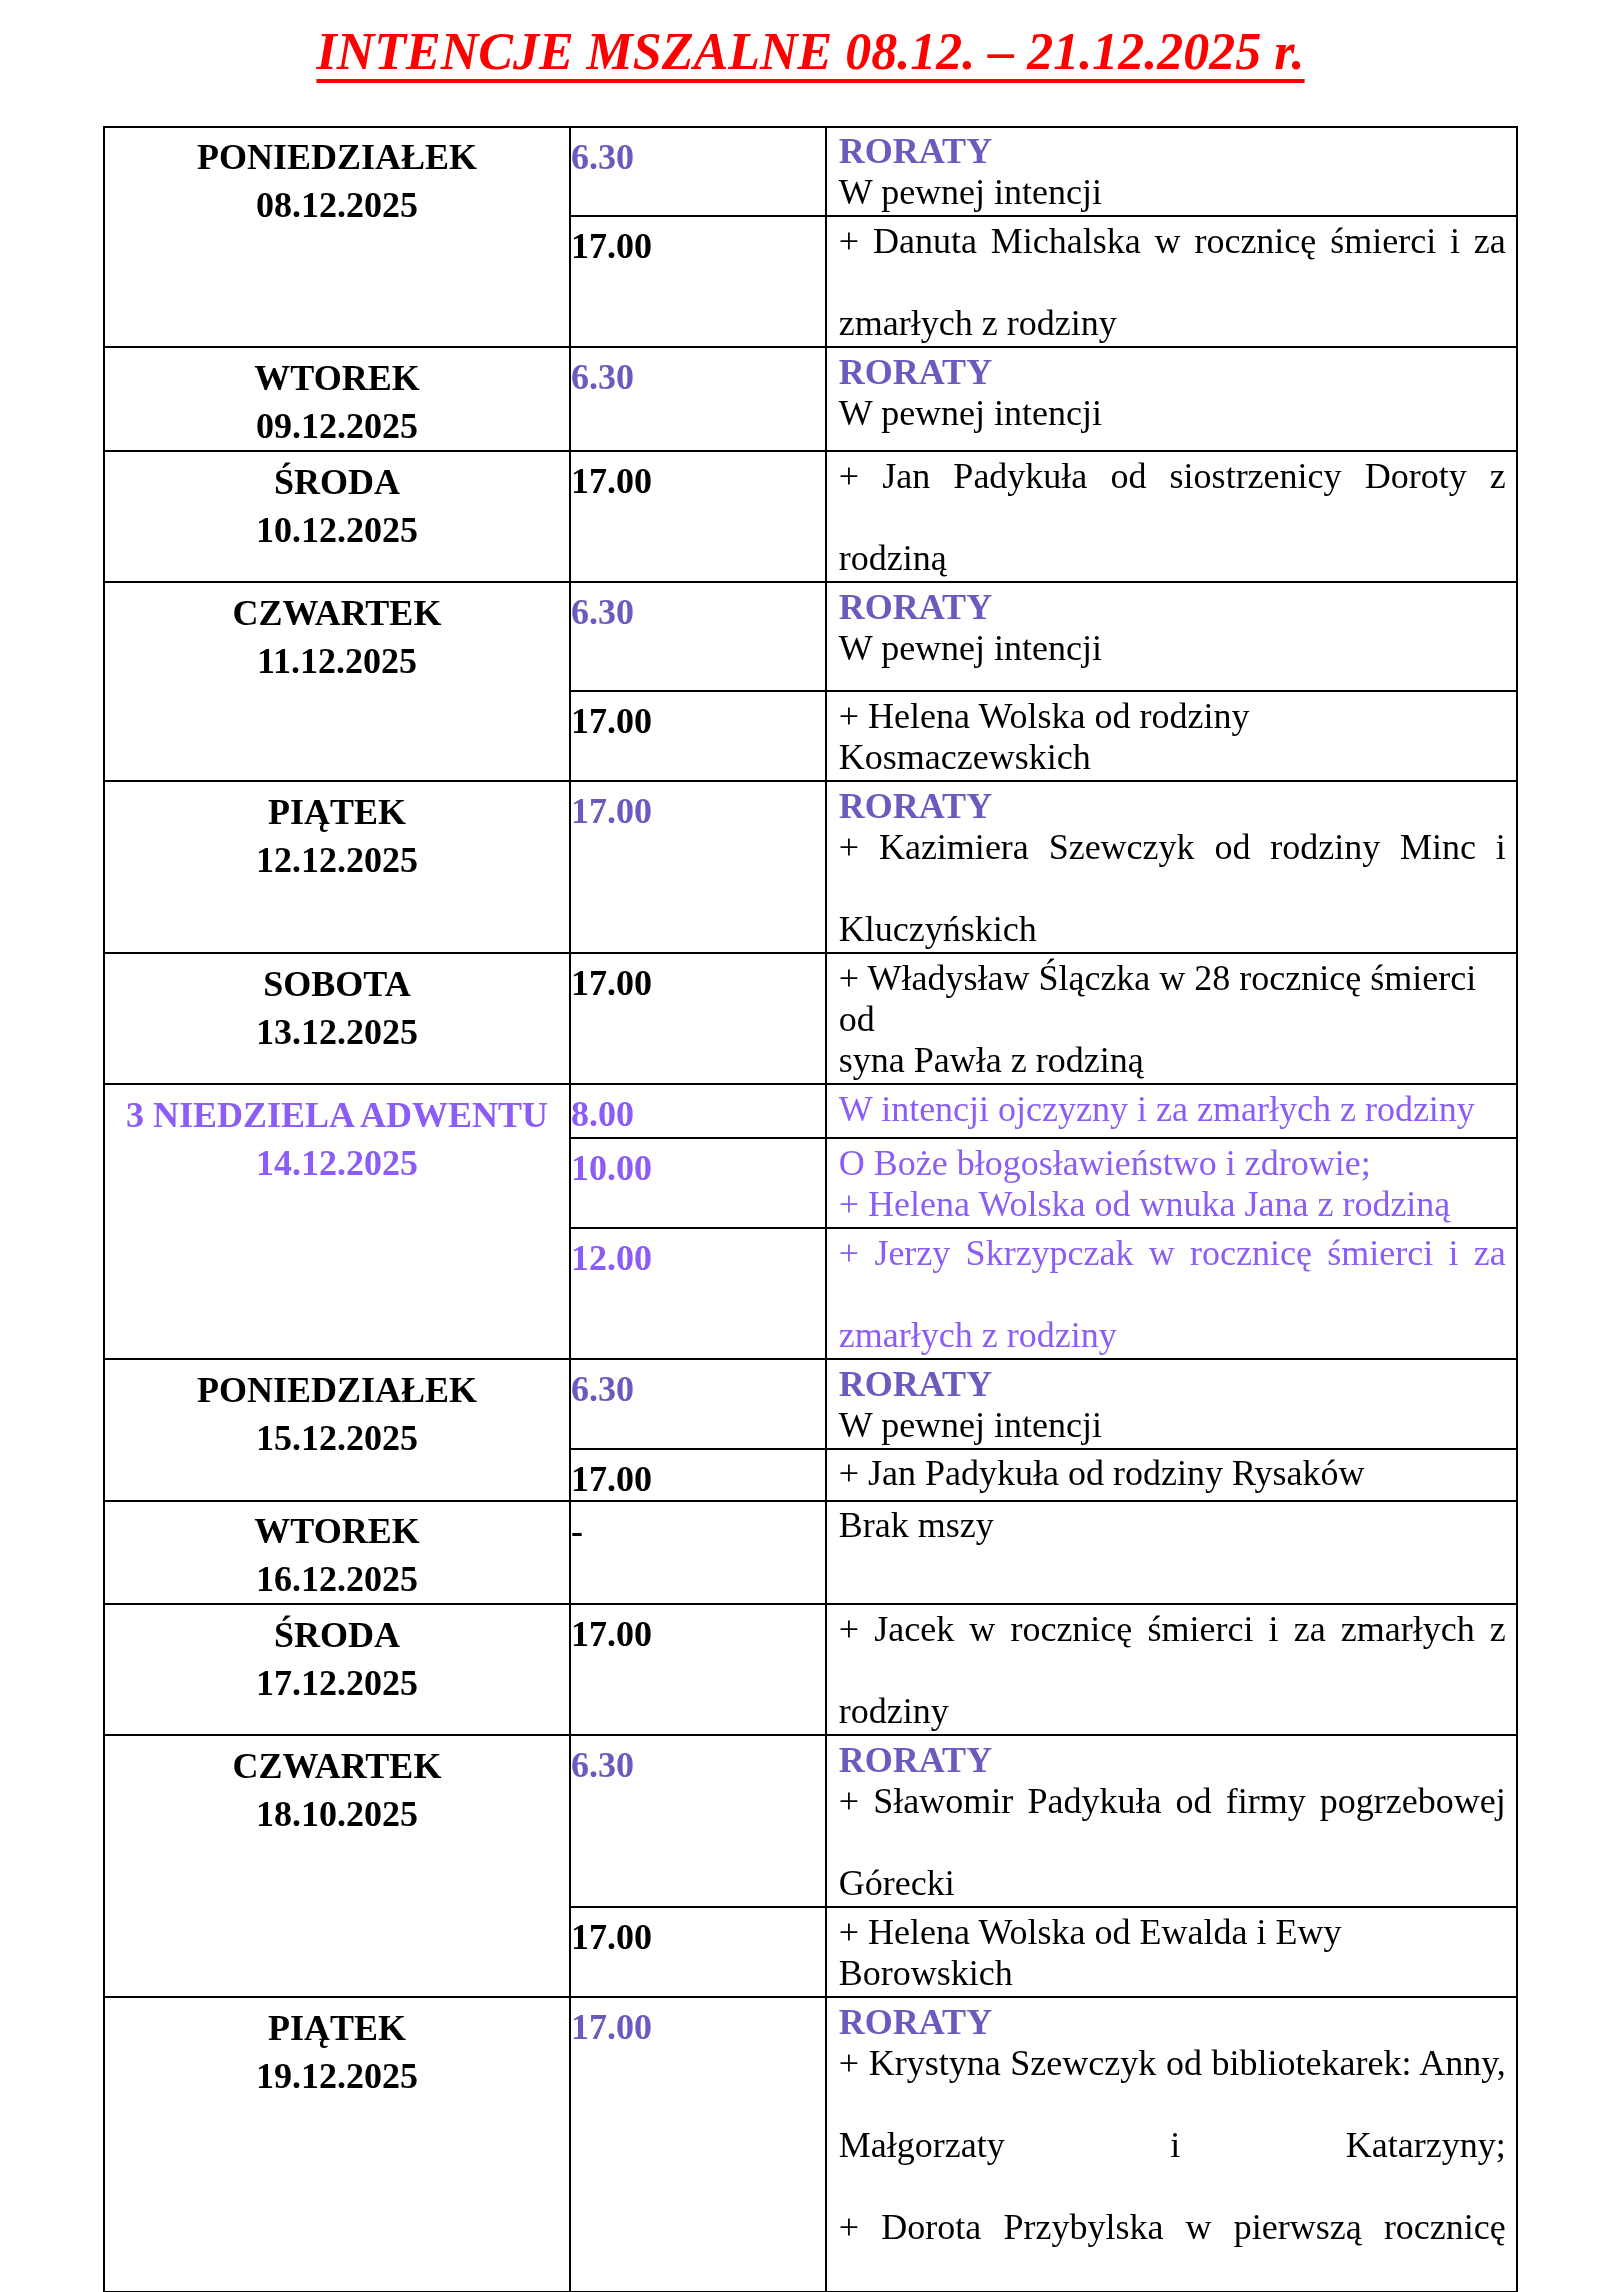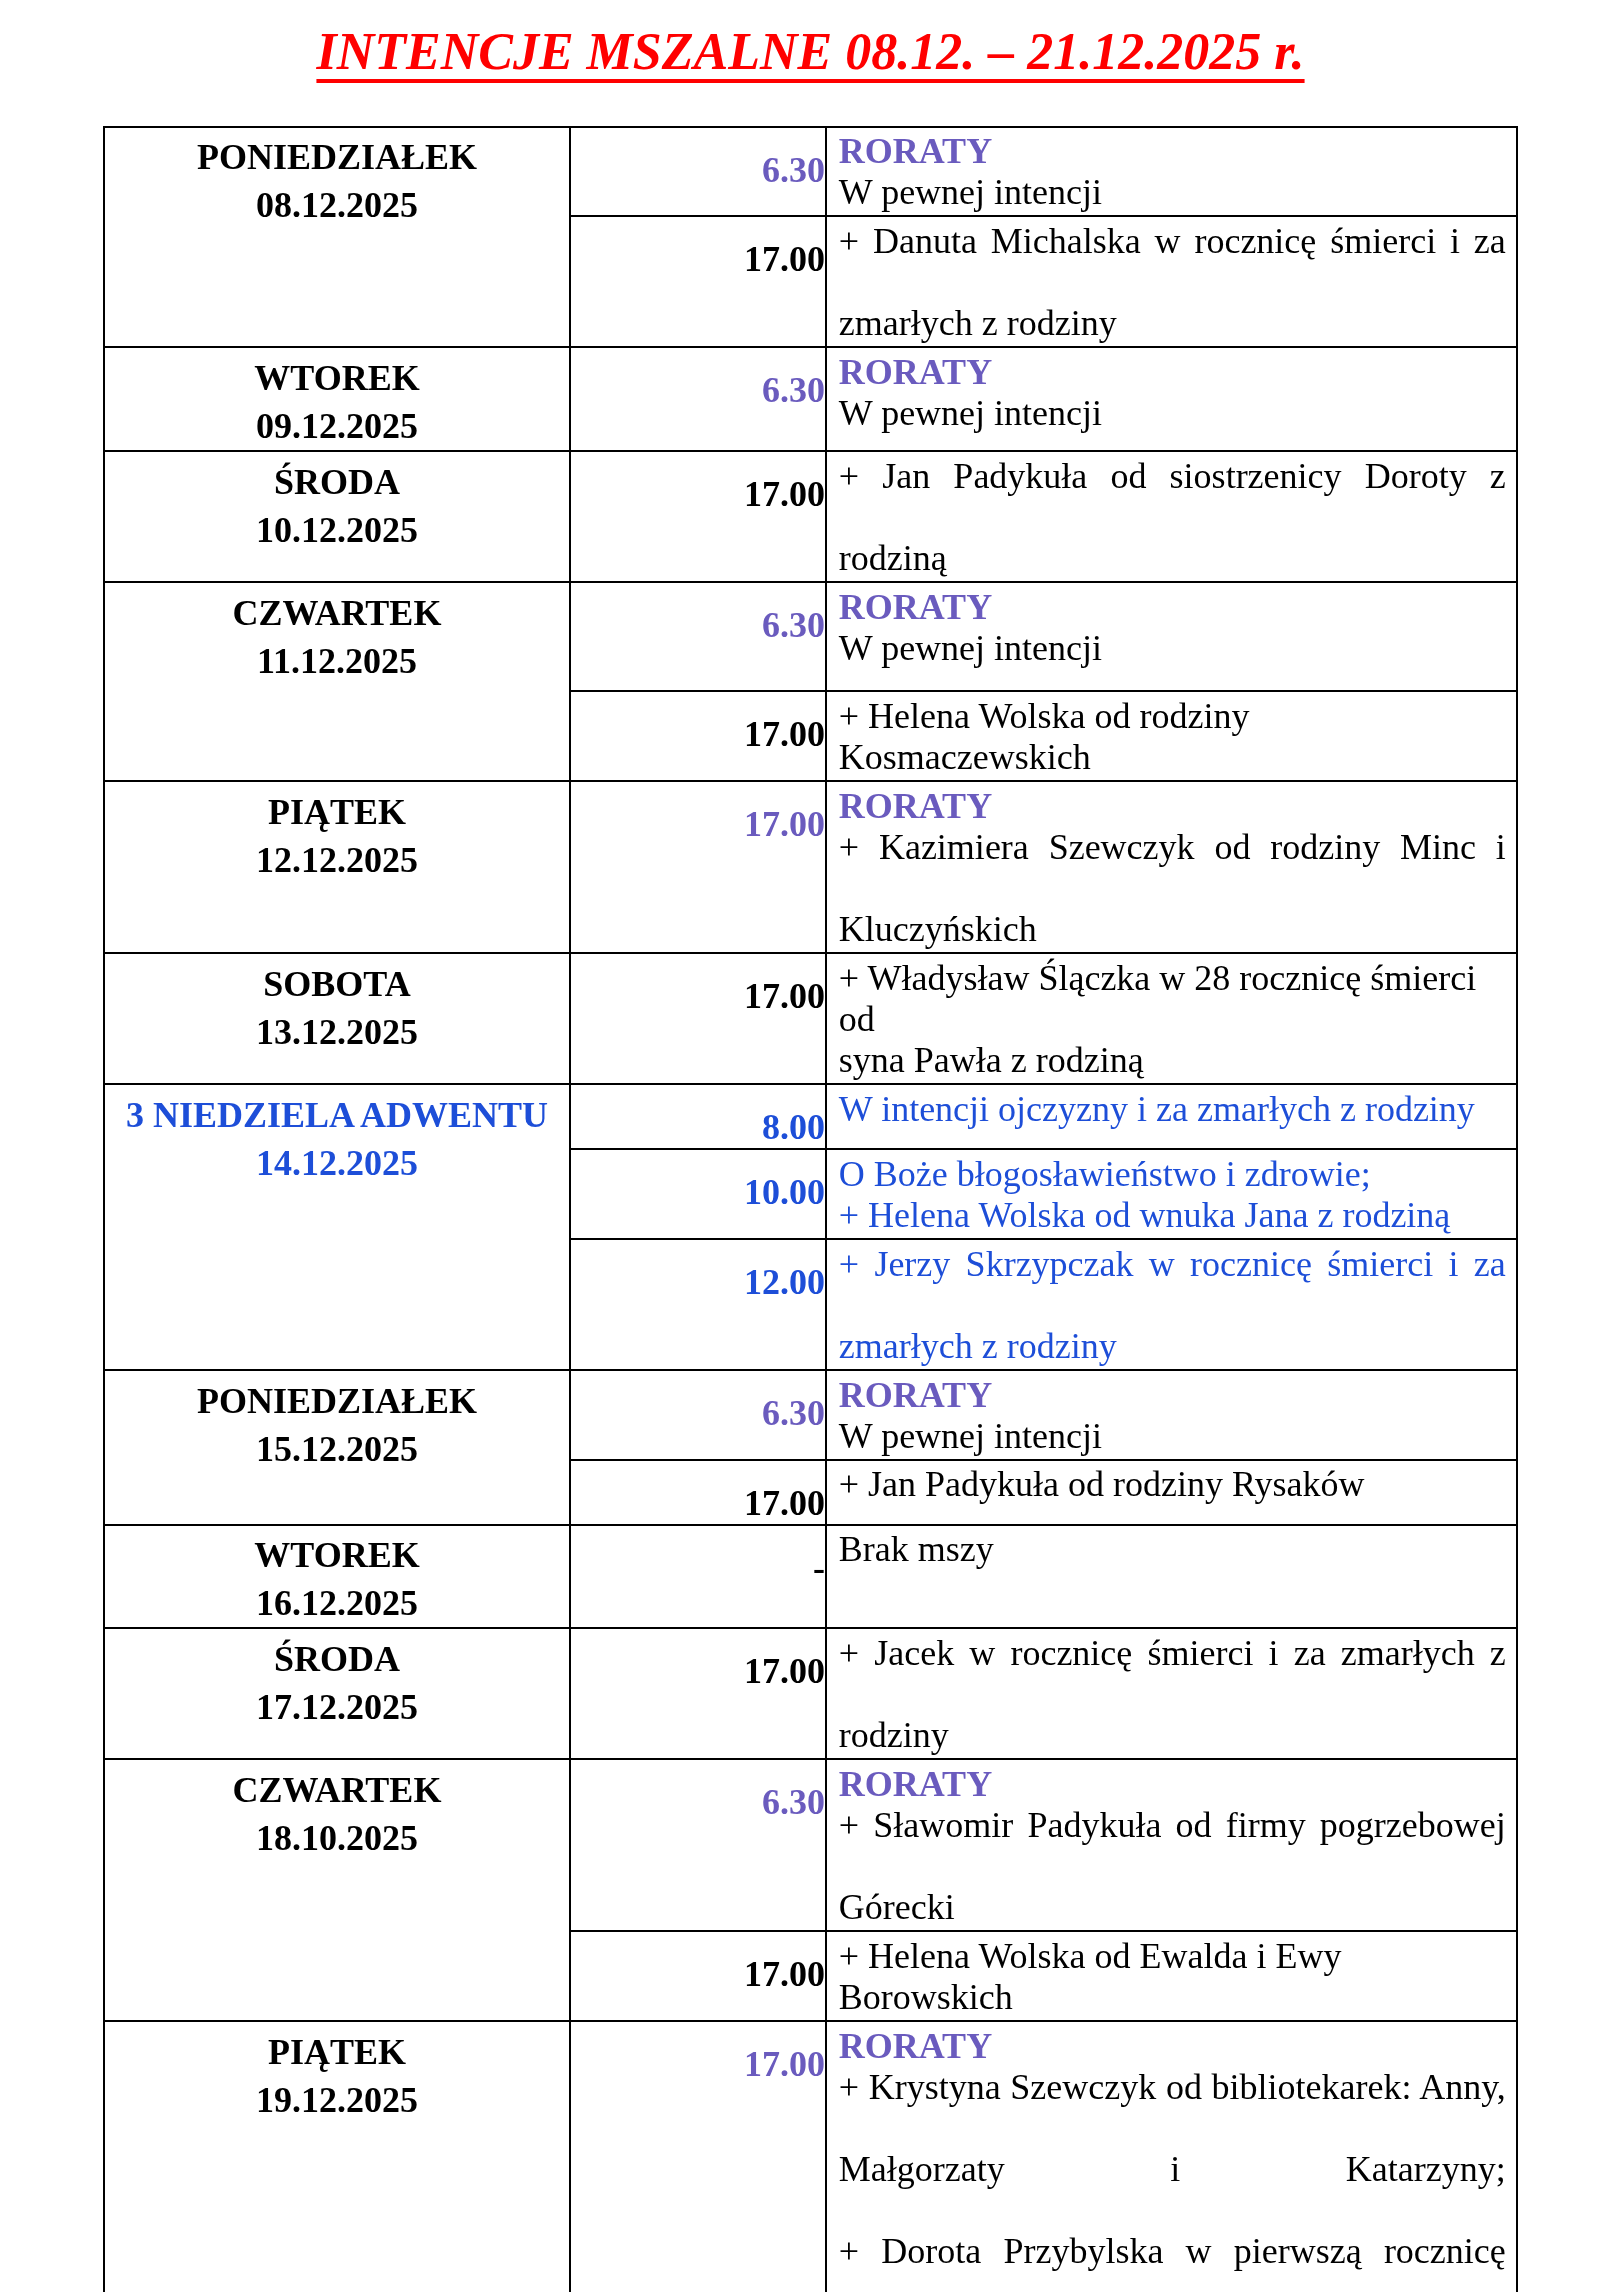--- a/index.html
+++ b/index.html
@@ -32,37 +32,37 @@
   td.day-cell{
     width:464px;
     text-align:center;
     font-weight:bold;
     font-size:36px;
     padding-top:5.9px;
   }
   .day-line{line-height:48px;}
   td.time-cell{
     width:254px;
-    text-align:right;
+    text-align:left;
     font-weight:bold;
     font-size:36px;
-    padding-top:22px;
+    padding-top:9px;
     line-height:41px;
     border-radius:11px;
   }
   td.intention-cell{
     width:667px;
     font-size:36px;
     padding:3.9px 9.8px 2px 11.8px;
   }
   .line{line-height:41px;text-align:left;}
   .line.stretch{text-align:justify;}
   .line.stretch::after{content:"";display:inline-block;width:100%;height:0;}
   .c-black{color:#000000;}
-  .c-red{color:#1d4ed8;}
+  .c-red{color:#8b5cf6;}
   .c-purple{color:#6A5BBE;font-weight:bold;}
   .title.c-red{color:#FF0000;font-style:italic;}
 </style>
 </head>
 <body>
 
 <div class="title c-red">INTENCJE MSZALNE 08.12. – 21.12.2025 r.</div>
 
 <table class="schedule">
   <tbody>

